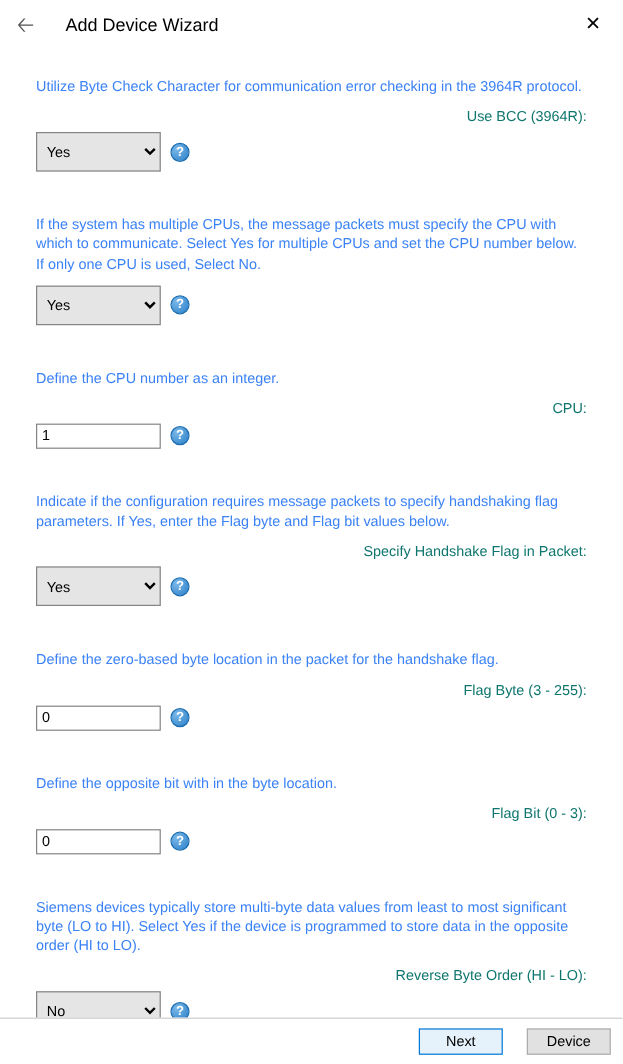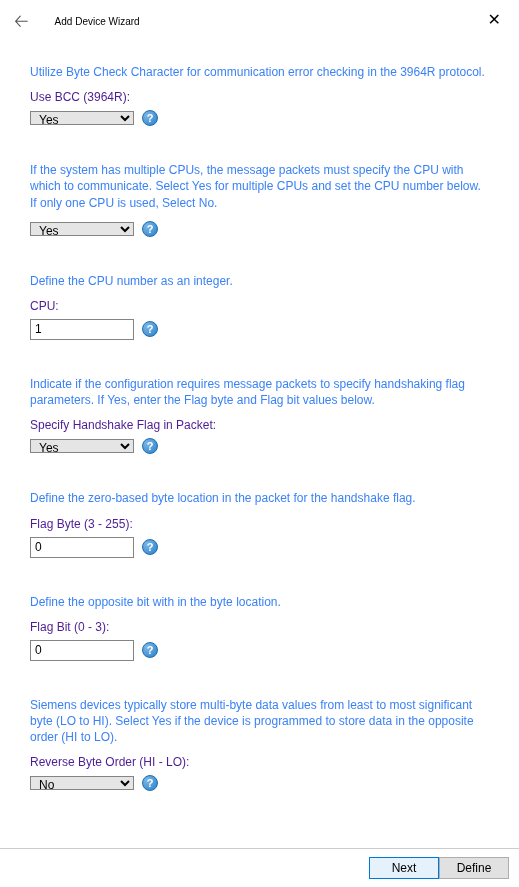--- a/index.html
+++ b/index.html
@@ -24,21 +24,21 @@
       position: relative;
     }
     .back-arrow {
       font-size: 18px;
       color: #555;
       cursor: pointer;
       margin-right: 26px;
       line-height: 1;
     }
     .title {
-      font-size: 10px;
+      font-size: 15px;
       color: #000;
     }
     .close-x {
       position: absolute;
       top: 6px;
       right: 10px;
       font-size: 16px;
       color: #000;
       cursor: pointer;
       padding: 4px 8px;
@@ -50,31 +50,32 @@
       margin-bottom: 36px;
     }
     .desc {
       font-size: 12px;
       color: #3b82f6;
       margin-bottom: 10px;
       line-height: 1.35;
     }
     .label {
       font-size: 12px;
-      color: #4c1d95;
+      color: #0f766e;
       margin-bottom: 6px;
+      text-align: right;
     }
     .control-row {
       display: flex;
       align-items: center;
       gap: 8px;
     }
     select {
       width: 104px;
-      height: 14px;
+      height: 33px;
       font-family: inherit;
       font-size: 12px;
       background: #e5e5e5;
       border: 1px solid #848484;
       padding: 0 4px;
     }
     input[type="text"] {
       width: 104px;
       height: 21px;
       font-family: inherit;
@@ -100,21 +101,21 @@
     }
     .footer {
       position: absolute;
       bottom: 0;
       left: 0;
       right: 0;
       border-top: 1px solid #ccc;
       padding: 8px 10px;
       display: flex;
       justify-content: flex-end;
-      gap: 0;
+      gap: 20px;
       background: #fff;
     }
     .btn {
       min-width: 70px;
       height: 22px;
       font-family: inherit;
       font-size: 12px;
       background: #e1e1e1;
       border: 1px solid #adadad;
       cursor: pointer;
@@ -208,14 +209,14 @@
         <option>Yes</option>
       </select>
       <span class="help-icon">?</span>
     </div>
   </div>
 
 </div>
 
 <div class="footer">
   <button class="btn btn-primary">Next</button>
-  <button class="btn">Define</button>
+  <button class="btn">Device</button>
 </div>
 
 </body></html>

